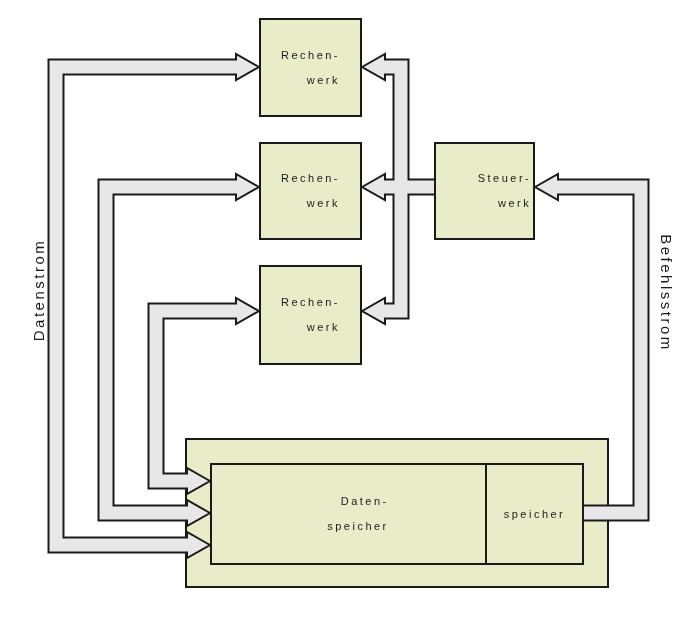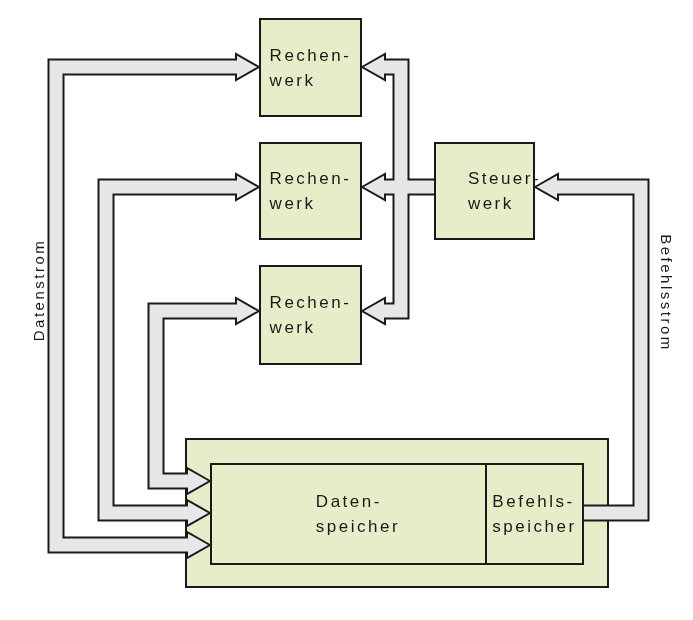--- a/index.html
+++ b/index.html
@@ -25,22 +25,22 @@
     position: absolute;
     box-sizing: border-box;
     background: var(--box-fill);
     border: 2px solid var(--outline);
     display: flex;
     align-items: center;
     justify-content: center;
     z-index: 1;
   }
   .node .lbl {
-    text-align: left;
-    font-size: 17px;
+    text-align: right;
+    font-size: 11px;
     line-height: 25px;
     letter-spacing: 2.5px;
     color: var(--outline);
   }
   .node .lbl span { display: block; }
   .overlay {
     position: absolute;
     left: 0; top: 0;
     z-index: 2;
     pointer-events: none;
@@ -68,21 +68,20 @@
 
   <div class="node" style="left:210px; top:463px; width:296px; height:102px;">
     <div class="lbl">
       <span>Daten-</span>
       <span>speicher</span>
     </div>
   </div>
 
   <div class="node" style="left:485px; top:463px; width:99px; height:102px;">
     <div class="lbl">
-      <span>Befehls-</span>
       <span>speicher</span>
     </div>
   </div>
 
   <div class="node" style="left:259px; top:18px; width:103px; height:99px;">
     <div class="lbl">
       <span>Rechen-</span>
       <span>werk</span>
     </div>
   </div>

